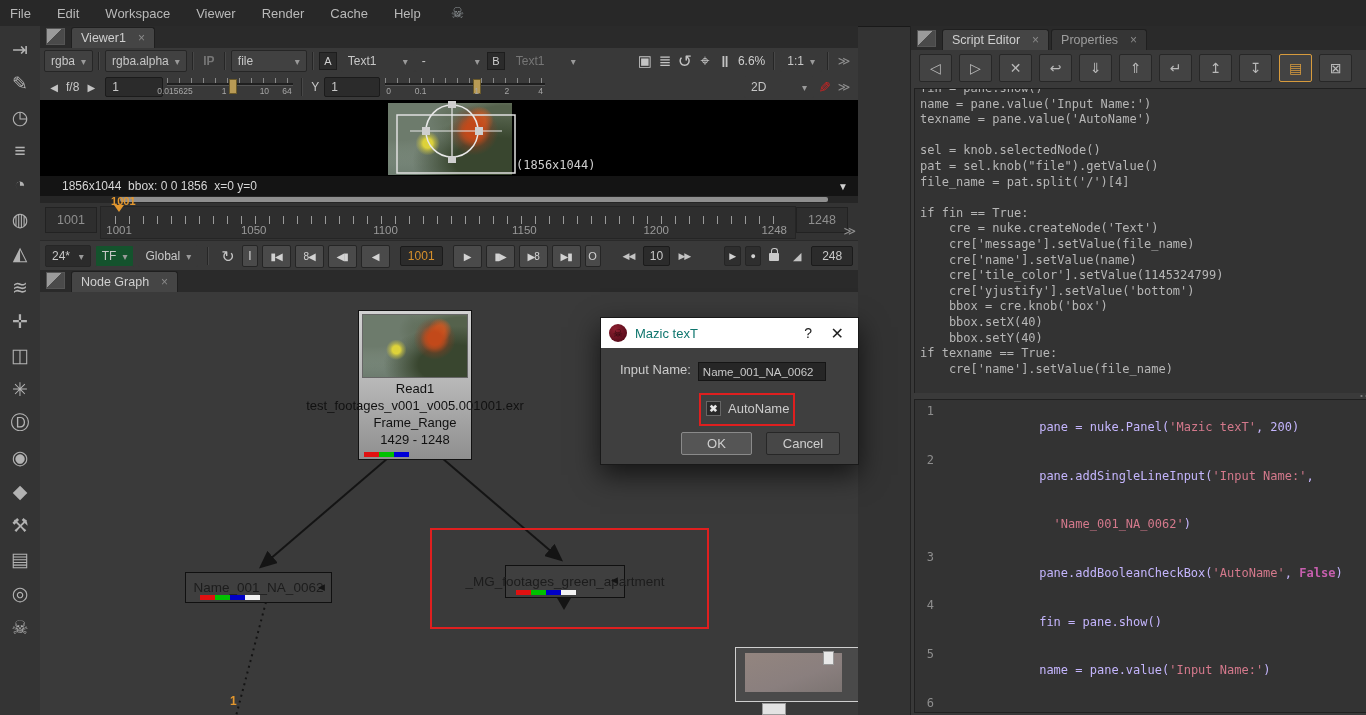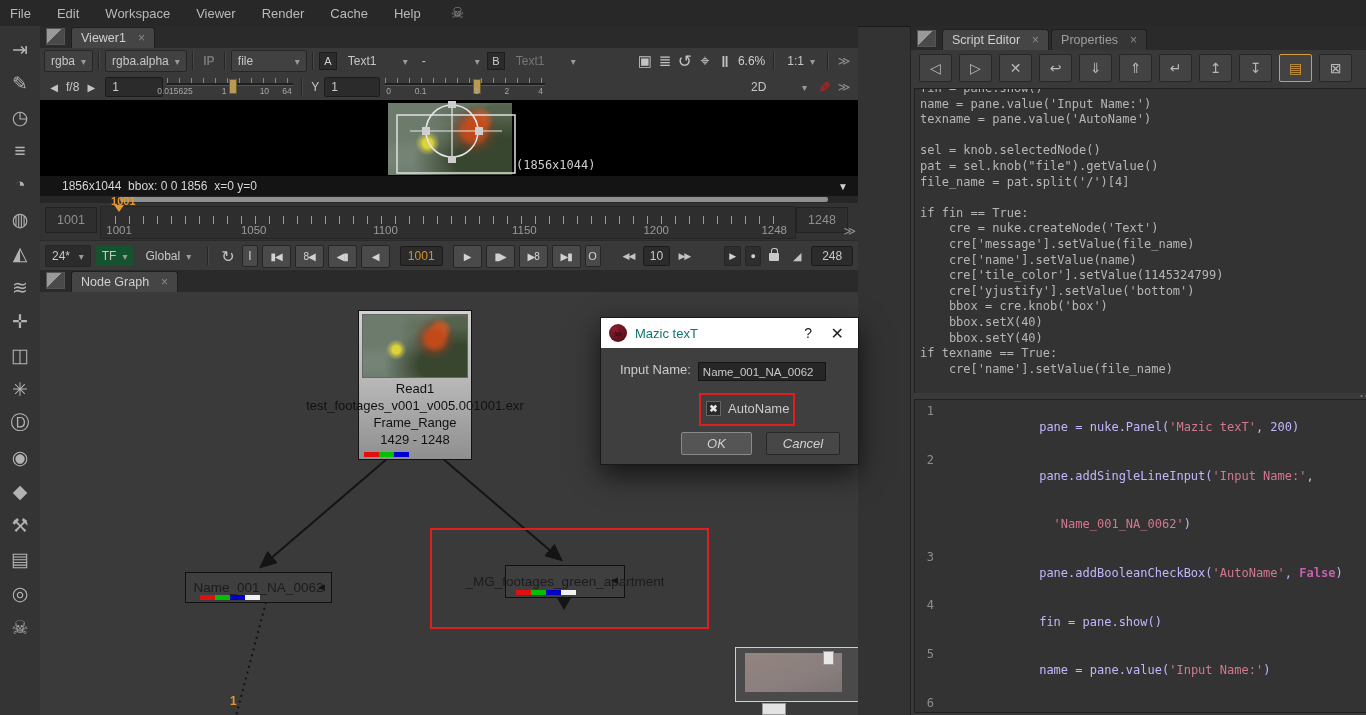--- a/index.html
+++ b/index.html
@@ -480,21 +480,21 @@
           <span>Name_001_NA_0062</span>
         </div>
     </div>
     <div class="dlg-red"></div>
     <div class="dlg-row" style="top:83px;padding-left:105px;gap:7px;">
       <span class="checkbox">
           <span>✖</span>
         </span>
       <span class="dlg-label">AutoName</span>
     </div>
-    <div class="dlg-row" style="top:114px;padding-left:80px;gap:14px;font-style:italic;">
+    <div class="dlg-row" style="top:114px;padding-left:80px;gap:14px;">
       <div class="dlg-btn dlg-ok">
           <span>OK</span>
         </div>
       <div class="dlg-btn dlg-cancel">
           <span>Cancel</span>
         </div>
     </div>
   </div>
 
   <div class="se-panel">

